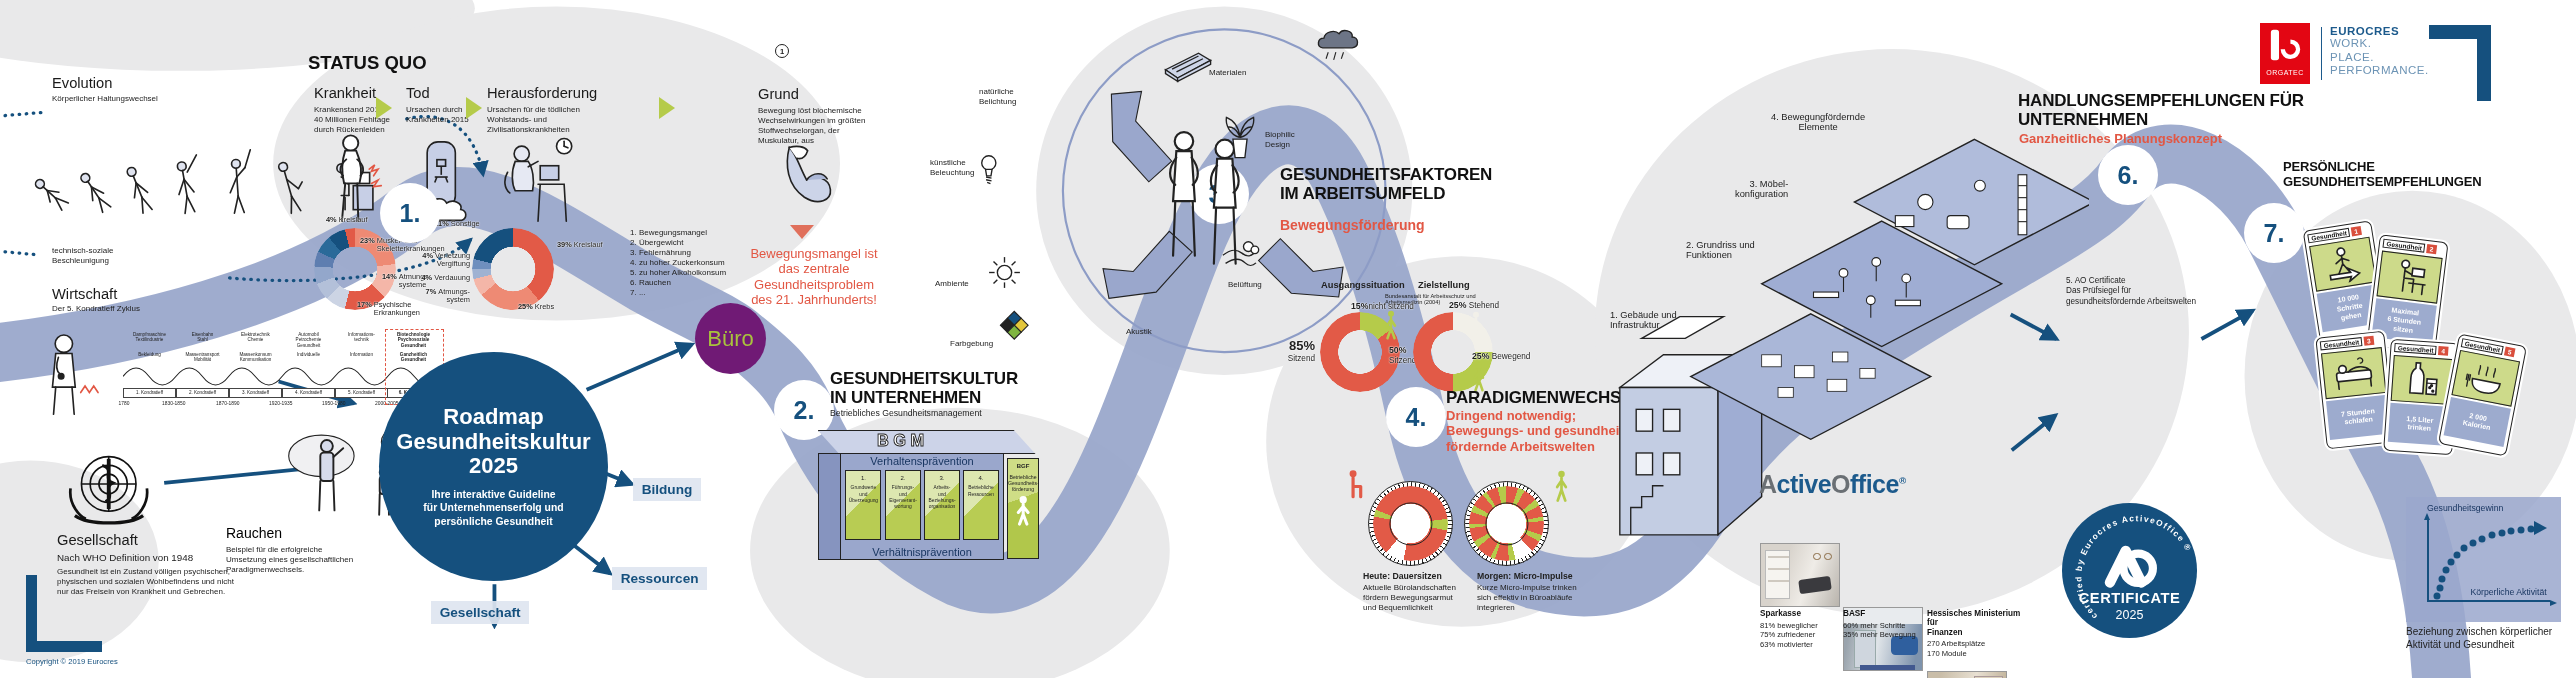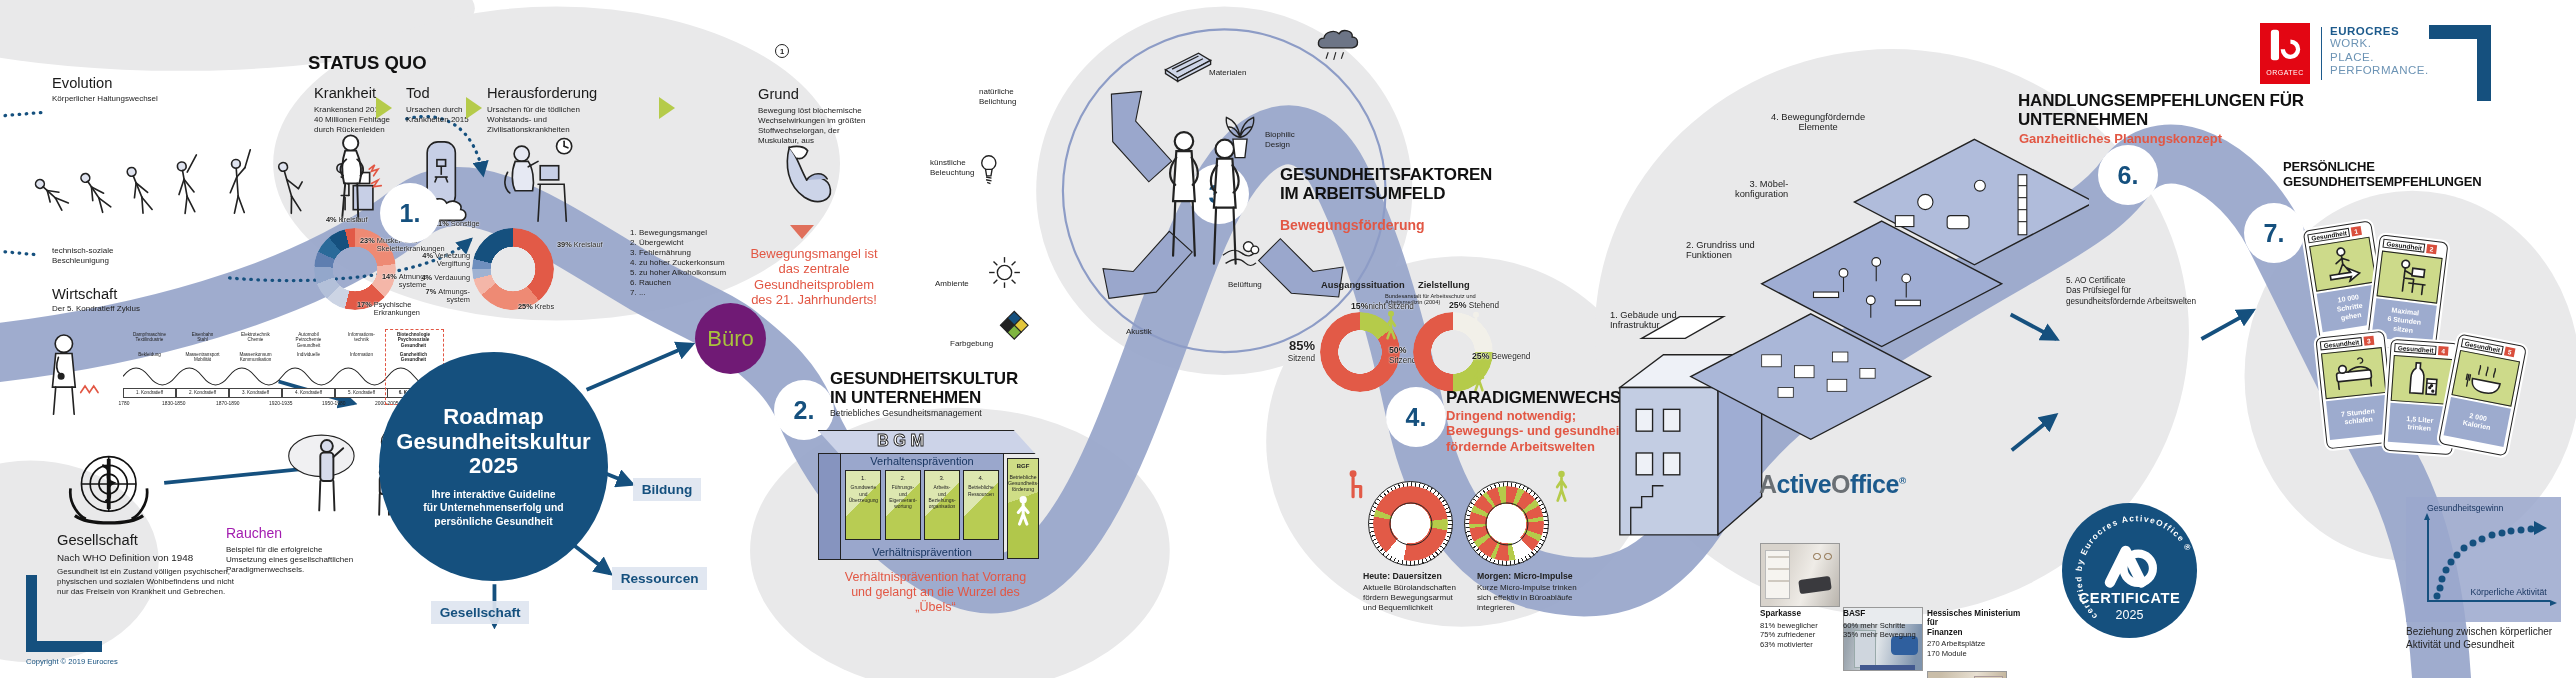--- a/index.html
+++ b/index.html
@@ -7,21 +7,21 @@
 body{font-family:"Liberation Sans","DejaVu Sans",sans-serif;color:#222}
 .canvas{position:relative;width:2576px;height:678px;background:#fff;overflow:hidden}
 .abs{position:absolute}
 .pre{white-space:pre-line}
 .b{font-weight:bold}
 svg{display:block}
 .bgsvg{position:absolute;left:0;top:0}
 
 .h-sec{font-size:17px;font-weight:900;line-height:1.12;color:#111;letter-spacing:-0.2px}
 .h-col{font-size:14.7px;font-weight:400;color:#1a1a1a}
-.h-col-sm{font-size:14px;font-weight:400;color:#a21caf}
+.h-col-sm{font-size:14px;font-weight:400;color:#000000}
 .body-s{font-size:8px;line-height:1.25;color:#222}
 .sub{font-size:8.7px;color:#222}
 .redmsg{color:#e25744;font-weight:normal;text-align:center;line-height:1.18}
 .redmsg-l{color:#e25744;font-weight:bold;line-height:1.18}
 
 .wp{width:60px;height:60px;border-radius:50%;background:#fff;display:flex;align-items:center;justify-content:center;font-size:25px;font-weight:bold;color:#15507e}
 .buero{width:71px;height:71px;border-radius:50%;background:#701a75;display:flex;align-items:center;justify-content:center;font-size:22px;font-weight:normal;color:#a9c23d}
 
 .donut{border-radius:50%;-webkit-mask:radial-gradient(closest-side,transparent 54%,#000 55%);mask:radial-gradient(closest-side,transparent 54%,#000 55%)}
 .clockwrap{border-radius:50%;background:#fff;border:1.4px solid #222}
@@ -487,22 +487,20 @@
       <div class="b" style="font-size:6px">BGF</div>
       <div class="pre" style="margin-top:3.3px">Betriebliche
 Gesundheits-
 förderung</div>
       <svg width="16.4" height="30.5" viewBox="0 0 24 50" style="margin:3.3px auto 0">
         <circle cx="12" cy="6" r="6" fill="#fff"></circle>
           <path d="M12 13 V30 M12 17 L4 27 M12 17 L20 27 M12 30 L6 46 M12 30 L18 46" stroke="#fff" stroke-width="5" stroke-linecap="round" fill="none"></path>
       </svg>
     </div>
   </div>
-  <div class="abs redmsg pre" style="left:840px;top:570px;width:191px;font-size:12.5px">Verhältnisprävention hat Vorrang
-und gelangt an die Wurzel des „Übels“</div>
 
   <svg class="abs" style="left:1151px;top:125px" width="104" height="185" viewBox="0 0 190 340">
     <g stroke="#222" stroke-width="4" fill="#fff" stroke-linecap="round">
       <g>
           <circle cx="60" cy="30" r="17"></circle>
           <path d="M46,48 L74,48 L80,140 L40,140 Z"></path>
           <line x1="44" y1="140" x2="40" y2="240"></line>
           <line x1="76" y1="140" x2="80" y2="240"></line>
           <path d="M46,60 C30,80 32,100 44,110" fill="none"></path>
           <path d="M74,60 C90,80 88,100 76,110" fill="none"></path>

